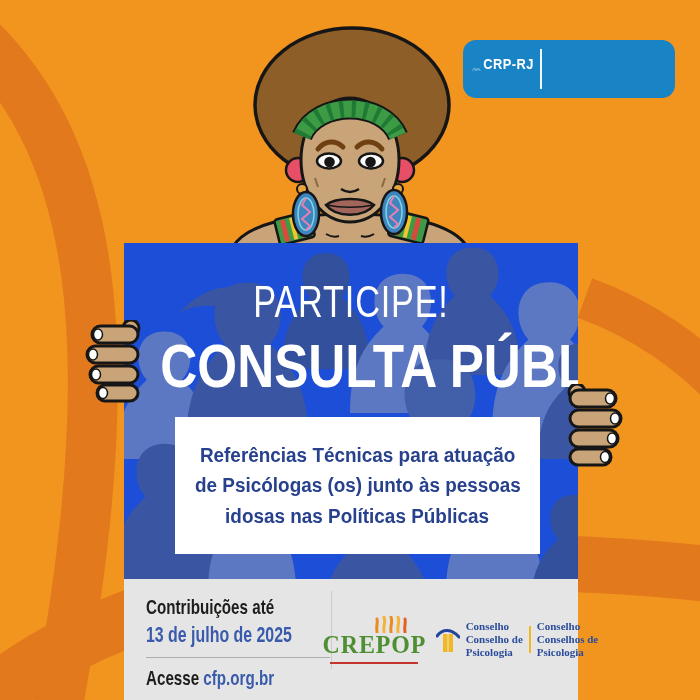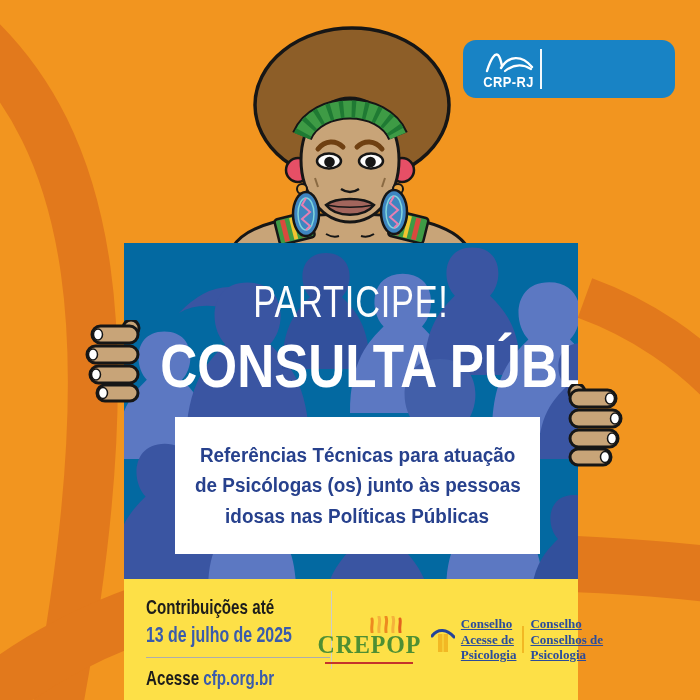--- a/index.html
+++ b/index.html
@@ -9,64 +9,64 @@
 
   
   .swooshes { position:absolute; inset:0; z-index:0; }
 
   
   .woman { position:absolute; left:222px; top:18px; width:260px; height:230px; z-index:1; }
 
   
   .badge { position:absolute; left:463px; top:40px; width:212px; height:58px; background:#1883C5;
            border-radius:13px; display:flex; align-items:center; padding:0 9px; z-index:4; }
-  .badge-left { display:flex; flex-direction:column; align-items:flex-end; width:64px; }
+  .badge-left { display:flex; flex-direction:row; align-items:flex-start; width:64px; }
   .badge-acronym { color:#fff; font-weight:bold; font-size:14px; letter-spacing:.5px;
                    transform:scaleX(.92); white-space:nowrap; }
   .badge-divider { width:1.5px; height:40px; background:rgba(255,255,255,.95); margin:0 8px 0 4px; }
   .badge-right { display:flex; flex-direction:column; justify-content:center; }
   .badge-line { color:#fff; font-weight:bold; font-size:13px; line-height:1.25; letter-spacing:.2px;
                 transform:scaleX(.86); transform-origin:left center; white-space:nowrap; }
 
   
   .sign { position:absolute; left:124px; top:243px; width:454px; height:457px; z-index:3; }
-  .sign-blue { position:absolute; left:0; top:0; width:454px; height:336px; background:#0369a1; overflow:hidden; }
+  .sign-blue { position:absolute; left:0; top:0; width:454px; height:336px; background:#1d4ed8; overflow:hidden; }
   .crowd { position:absolute; inset:0; }
   .kicker { position:relative; margin-top:34px; text-align:center; color:#FDFDFD; font-size:44px;
             font-weight:400; letter-spacing:1px; transform:scaleX(.78); white-space:nowrap; }
   .sign-title { position:relative; margin-top:4px; text-align:center; color:#FFFFFF; font-size:61px;
             font-weight:bold; letter-spacing:0; transform:scaleX(.84); white-space:nowrap; }
   .desc-box { position:absolute; left:51px; top:174px; width:365px; height:137px; background:#FFFFFF;
               display:flex; flex-direction:column; justify-content:center; align-items:center; }
   .desc-line { color:#27418D; font-weight:bold; font-size:19.5px; line-height:1.55;
                transform:scaleX(.97); white-space:nowrap; }
 
   
-  .footer { position:absolute; left:0; top:336px; width:454px; height:121px; background:#fde047; }
+  .footer { position:absolute; left:0; top:336px; width:454px; height:121px; background:#e5e5e5; }
   .footer-left { position:absolute; left:22px; top:14px; width:186px; }
   .f-cond { transform:scaleX(.74); transform-origin:left center; white-space:nowrap; font-weight:bold; }
   .deadline-label { font-size:20.5px; color:#1D1D1B; line-height:1.35; }
   .deadline-date  { font-size:21.5px; color:#3A5BAC; line-height:1.35; }
   .footer-hr { width:184px; border:none; border-top:1px solid #ADADAD; margin:7px 0 6px 0; }
   .access-row { font-size:20.5px; line-height:1.35; }
   .access-label { color:#1D1D1B; font-weight:bold; }
   .access-url { color:#3A5BAC; font-weight:bold; }
   .footer-vdiv { position:absolute; left:207px; top:12px; width:1px; height:78px; background:#CCCCCC; }
 
   .footer-logos { position:absolute; left:214px; top:0; right:0; height:100%;
                   display:flex; align-items:center; justify-content:center; gap:5px; }
   .crepop { display:flex; flex-direction:column; align-items:center; }
   .crepop-icon { margin-left:34px; margin-bottom:-3px; }
   .crepop-word { font-family:"Liberation Serif", serif; font-weight:bold; font-size:26px; color:#4E8F33;
                  letter-spacing:1px; transform:scaleX(.92); }
   .crepop-bar { width:88px; height:2px; background:#C4342B; margin-top:2px; }
   .cfp { display:flex; align-items:center; gap:6px; }
   .cfp-col { display:flex; flex-direction:column; }
-  .cfp-line { font-family:"Liberation Serif", serif; font-weight:bold; font-size:13px; line-height:1.2;
-              color:#2B4C9B; white-space:nowrap;text-decoration:underline; }
+  .cfp-line { font-family:"Liberation Serif", serif; font-weight:bold; font-size:11px; line-height:1.2;
+              color:#2B4C9B; white-space:nowrap; }
   .cfp-ydiv { width:2px; height:27px; background:#F2B824; }
 
   
   .hand { position:absolute; z-index:5; }
   .hand-left { left:84px; top:320px; }
   .hand-right { left:566px; top:384px; }
 </style>
 </head>
 <body>
 
@@ -209,21 +209,21 @@
         </div>
 
         <div class="cfp">
           <svg width="24" height="28" viewBox="0 0 24 28" aria-hidden="true">
             <rect x="7" y="8" width="4.5" height="18" fill="#F2B824"></rect>
             <rect x="12.5" y="8" width="4.5" height="18" fill="#F2B824"></rect>
             <path d="M1,10 C7,2 16,3 23,11" fill="none" stroke="#24449A" stroke-width="3" stroke-linecap="round"></path>
           </svg>
           <div class="cfp-col">
             <div class="cfp-line">Conselho</div>
-            <div class="cfp-line">Acesse de</div>
+            <div class="cfp-line">Conselho de</div>
             <div class="cfp-line">Psicologia</div>
           </div>
           <div class="cfp-ydiv"></div>
           <div class="cfp-col">
             <div class="cfp-line">Conselho</div>
             <div class="cfp-line">Conselhos de</div>
             <div class="cfp-line">Psicologia</div>
           </div>
         </div>
       </div>

